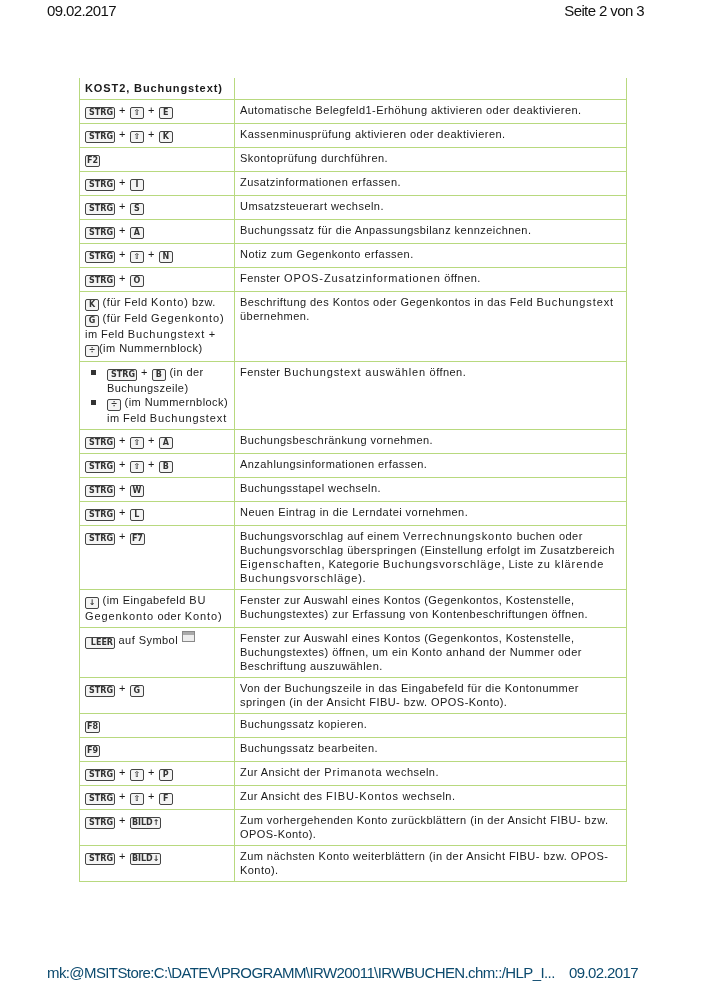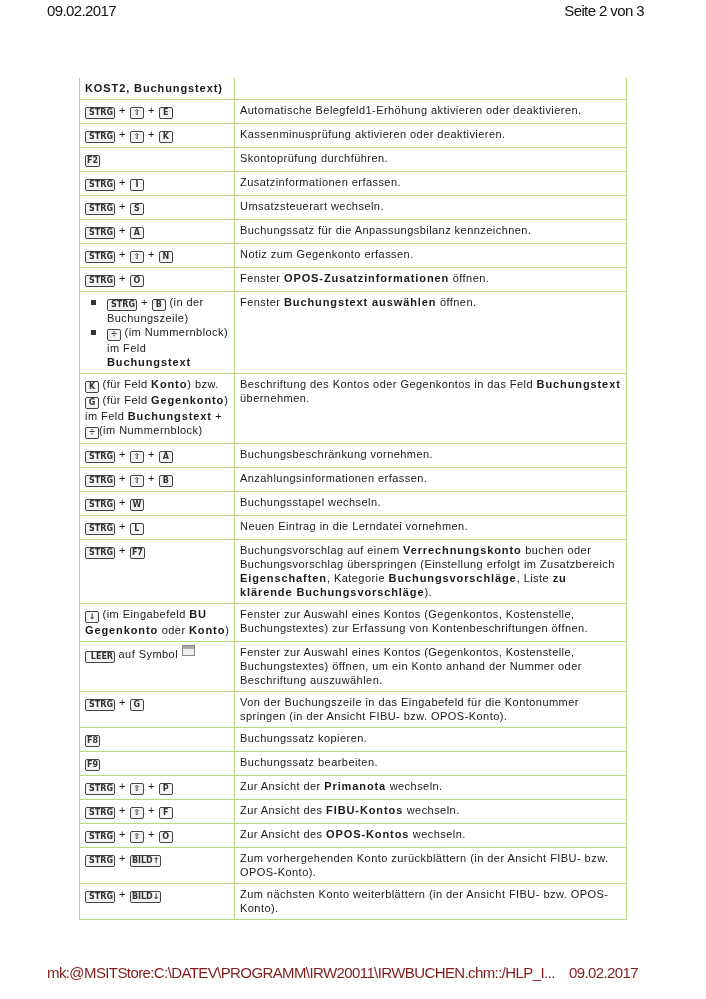--- a/index.html
+++ b/index.html
@@ -8,34 +8,34 @@
     font-family: "Liberation Sans", sans-serif; color: #1a1a1a;
   }
   .hdr {
     position: absolute; top: 2px; font-size: 15px; letter-spacing: -0.6px;
     font-family: "Liberation Sans", sans-serif; color: #111;
   }
   .hdr-left { left: 47px; }
   .hdr-right { right: 62px; }
   .ftr {
     position: absolute; top: 964px; left: 47px; font-size: 15px; letter-spacing: -0.6px;
-    color: #7f1d1d; white-space: pre;
+    color: #0c4a6e; white-space: pre;
   }
   table.sc {
     position: absolute; left: 79px; top: 78px; width: 548px;
     border-collapse: collapse; font-size: 11px; letter-spacing: 0.45px;
   }
   table.sc td {
     border: 1.5px solid #b8d97f; vertical-align: top;
     padding: 3px 4px 4px 5px; line-height: 14px;
   }
   table.sc tr.first td { border-top: none; }
   table.sc td.k { width: 145px; }
   .sec { font-weight: bold; letter-spacing: 0.9px; }
-  b { font-weight: bold; letter-spacing: 0.9px; text-align: center; }
+  b { font-weight: normal; letter-spacing: 0.9px; text-align: center; }
   .key {
     display: inline-block; height: 10px; line-height: 10px; min-width: 10px;
     padding: 0 1px; border: 1.2px solid #444; border-radius: 2px;
     font-size: 8px; font-weight: bold; letter-spacing: 0; text-align: center;
     vertical-align: -1px; color: #333; background: #f4f4f4;
     font-family: "DejaVu Sans", sans-serif;
   }
   .key.wide { min-width: 26px; text-align: right; }
   .plus { margin: 0 4px; }
   ul.bl { margin: 0; padding-left: 22px; list-style: none; }
@@ -86,31 +86,31 @@
       </tr>
       <tr>
         <td class="k"><span class="key wide">STRG</span><span class="plus">+</span><span class="key">⇧</span><span class="plus">+</span><span class="key">N</span></td>
         <td>Notiz zum Gegenkonto erfassen.</td>
       </tr>
       <tr>
         <td class="k"><span class="key wide">STRG</span><span class="plus">+</span><span class="key">O</span></td>
         <td><span>Fenster </span><b>OPOS-Zusatzinformationen</b><span> öffnen.</span></td>
       </tr>
       <tr>
+        <td class="k"><span class="key">K</span> <span>(für Feld </span><b>Konto</b><span>) bzw.</span><br><span class="key">G</span> <span>(für Feld </span><b>Gegenkonto</b><span>)</span><br><span>im Feld </span><b>Buchungstext</b><span> +</span><br><span class="key">÷</span><span>(im Nummernblock)</span></td>
+        <td><span>Beschriftung des Kontos oder Gegenkontos in das Feld </span><b>Buchungstext</b><span> übernehmen.</span></td>
+      </tr>
+      <tr>
         <td class="k">
           <ul class="bl">
             <li><span class="key wide">STRG</span><span class="plus">+</span><span class="key">B</span> <span>(in der Buchungszeile)</span></li>
             <li><span class="key">÷</span> <span>(im Nummernblock) im Feld </span><b>Buchungstext</b></li>
           </ul>
         </td>
         <td><span>Fenster </span><b>Buchungstext auswählen</b><span> öffnen.</span></td>
-      </tr>
-      <tr>
-        <td class="k"><span class="key">K</span> <span>(für Feld </span><b>Konto</b><span>) bzw.</span><br><span class="key">G</span> <span>(für Feld </span><b>Gegenkonto</b><span>)</span><br><span>im Feld </span><b>Buchungstext</b><span> +</span><br><span class="key">÷</span><span>(im Nummernblock)</span></td>
-        <td><span>Beschriftung des Kontos oder Gegenkontos in das Feld </span><b>Buchungstext</b><span> übernehmen.</span></td>
       </tr>
       <tr>
         <td class="k"><span class="key wide">STRG</span><span class="plus">+</span><span class="key">⇧</span><span class="plus">+</span><span class="key">A</span></td>
         <td>Buchungsbeschränkung vornehmen.</td>
       </tr>
       <tr>
         <td class="k"><span class="key wide">STRG</span><span class="plus">+</span><span class="key">⇧</span><span class="plus">+</span><span class="key">B</span></td>
         <td>Anzahlungsinformationen erfassen.</td>
       </tr>
       <tr>
@@ -147,24 +147,20 @@
       </tr>
       <tr>
         <td class="k"><span class="key wide">STRG</span><span class="plus">+</span><span class="key">⇧</span><span class="plus">+</span><span class="key">P</span></td>
         <td><span>Zur Ansicht der </span><b>Primanota</b><span> wechseln.</span></td>
       </tr>
       <tr>
         <td class="k"><span class="key wide">STRG</span><span class="plus">+</span><span class="key">⇧</span><span class="plus">+</span><span class="key">F</span></td>
         <td><span>Zur Ansicht des </span><b>FIBU-Kontos</b><span> wechseln.</span></td>
       </tr>
       <tr>
-        <td class="k"><span class="key wide">STRG</span><span class="plus">+</span><span class="key">⇧</span><span class="plus">+</span><span class="key">O</span></td>
-        <td><span>Zur Ansicht des </span><b>OPOS-Kontos</b><span> wechseln.</span></td>
-      </tr>
-      <tr>
         <td class="k"><span class="key wide">STRG</span><span class="plus">+</span><span class="key wide">BILD↑</span></td>
         <td>Zum vorhergehenden Konto zurückblättern (in der Ansicht FIBU- bzw. OPOS-Konto).</td>
       </tr>
       <tr>
         <td class="k"><span class="key wide">STRG</span><span class="plus">+</span><span class="key wide">BILD↓</span></td>
         <td>Zum nächsten Konto weiterblättern (in der Ansicht FIBU- bzw. OPOS-Konto).</td>
       </tr>
     </tbody>
 </table>
 

